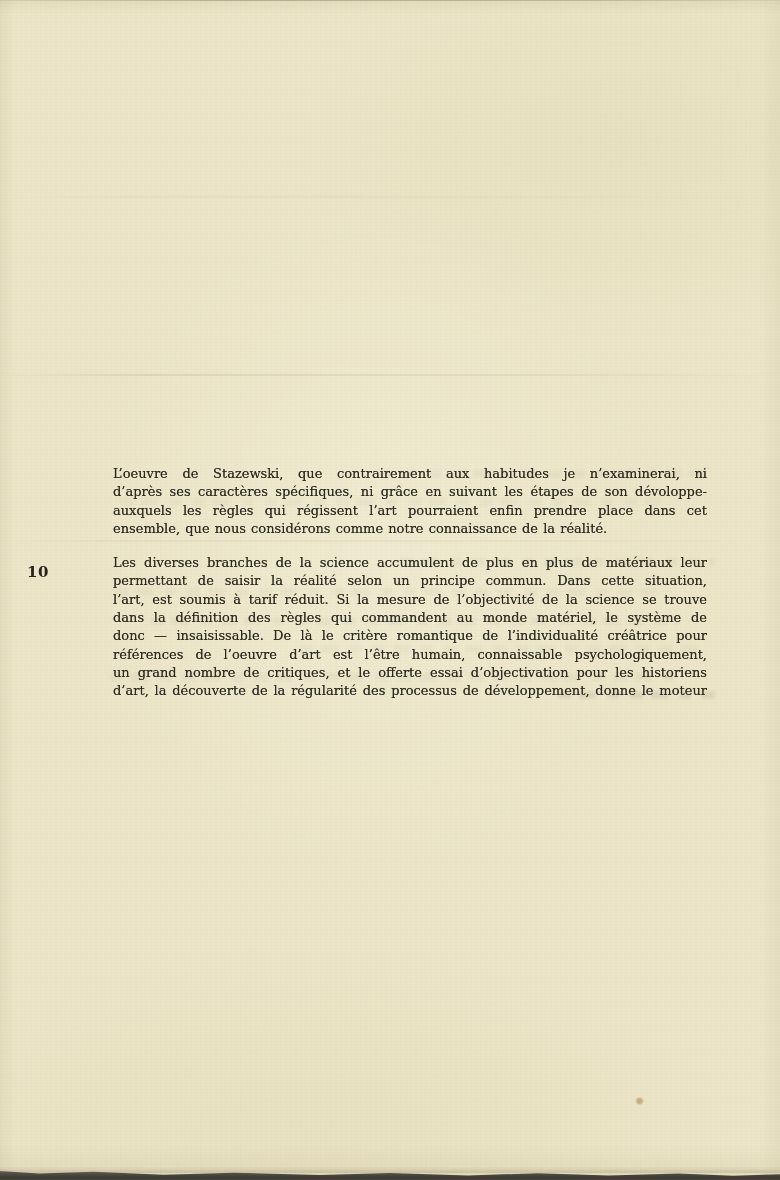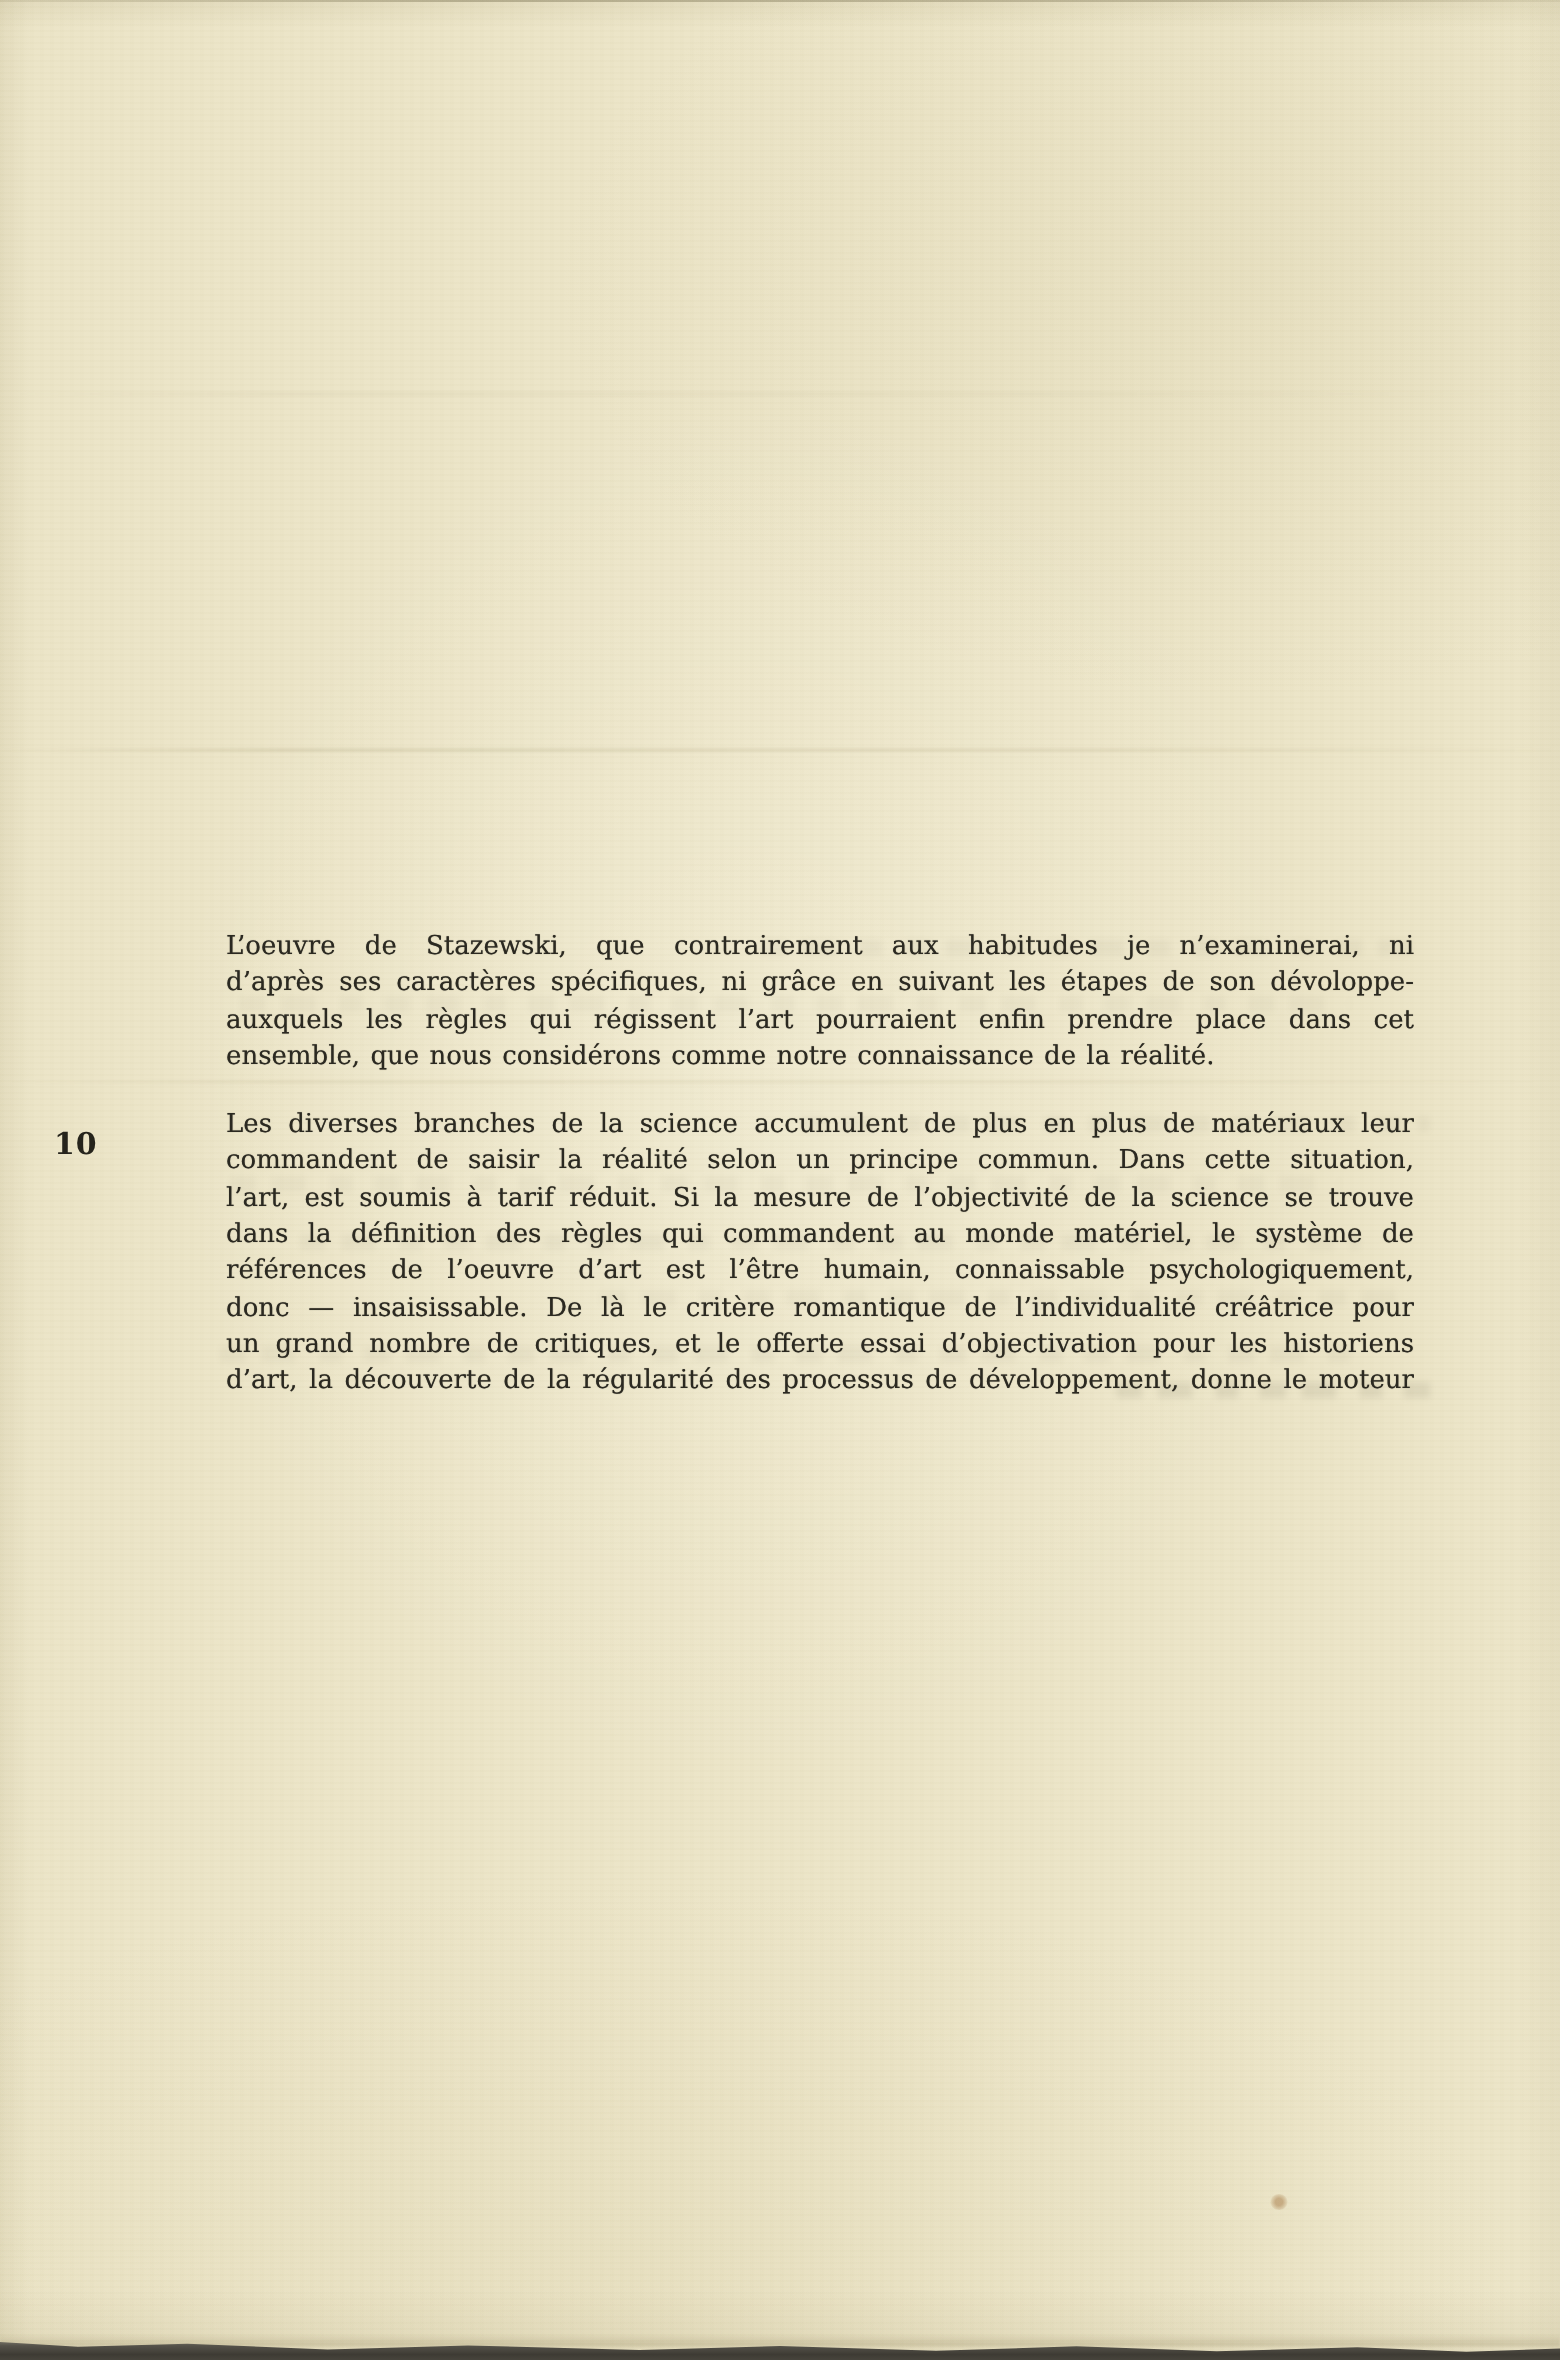--- a/index.html
+++ b/index.html
@@ -108,25 +108,25 @@
 
   <div class="text-block">
     <div class="para">
       <div class="line">L’oeuvre de Stazewski, que contrairement aux habitudes je n’examinerai, ni</div>
       <div class="line">d’après ses caractères spécifiques, ni grâce en suivant les étapes de son dévoloppe-</div>
       <div class="line">auxquels les règles qui régissent l’art pourraient enfin prendre place dans cet</div>
       <div class="line para-end">ensemble, que nous considérons comme notre connaissance de la réalité.</div>
     </div>
     <div class="para">
       <div class="line">Les diverses branches de la science accumulent de plus en plus de matériaux leur</div>
-      <div class="line">commandent de saisir la réalité selon un principe commun. Dans cette situation,</div>
+      <div class="line">permettant de saisir la réalité selon un principe commun. Dans cette situation,</div>
       <div class="line">l’art, est soumis à tarif réduit. Si la mesure de l’objectivité de la science se trouve</div>
       <div class="line">dans la définition des règles qui commandent au monde matériel, le système de</div>
+      <div class="line">donc — insaisissable. De là le critère romantique de l’individualité créâtrice pour</div>
       <div class="line">références de l’oeuvre d’art est l’être humain, connaissable psychologiquement,</div>
-      <div class="line">donc — insaisissable. De là le critère romantique de l’individualité créâtrice pour</div>
       <div class="line">un grand nombre de critiques, et le offerte essai d’objectivation pour les historiens</div>
       <div class="line">d’art, la découverte de la régularité des processus de développement, donne le moteur</div>
     </div>
   </div>
 
   <div class="stain"></div>
   <div class="pre-edge-shadow"></div>
   <div class="bottom-edge"></div>
 
 </div>

